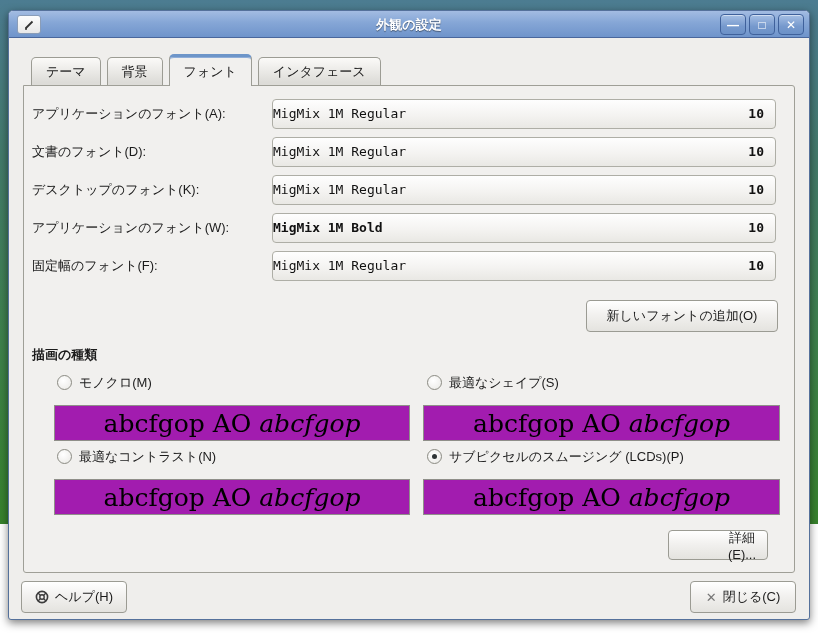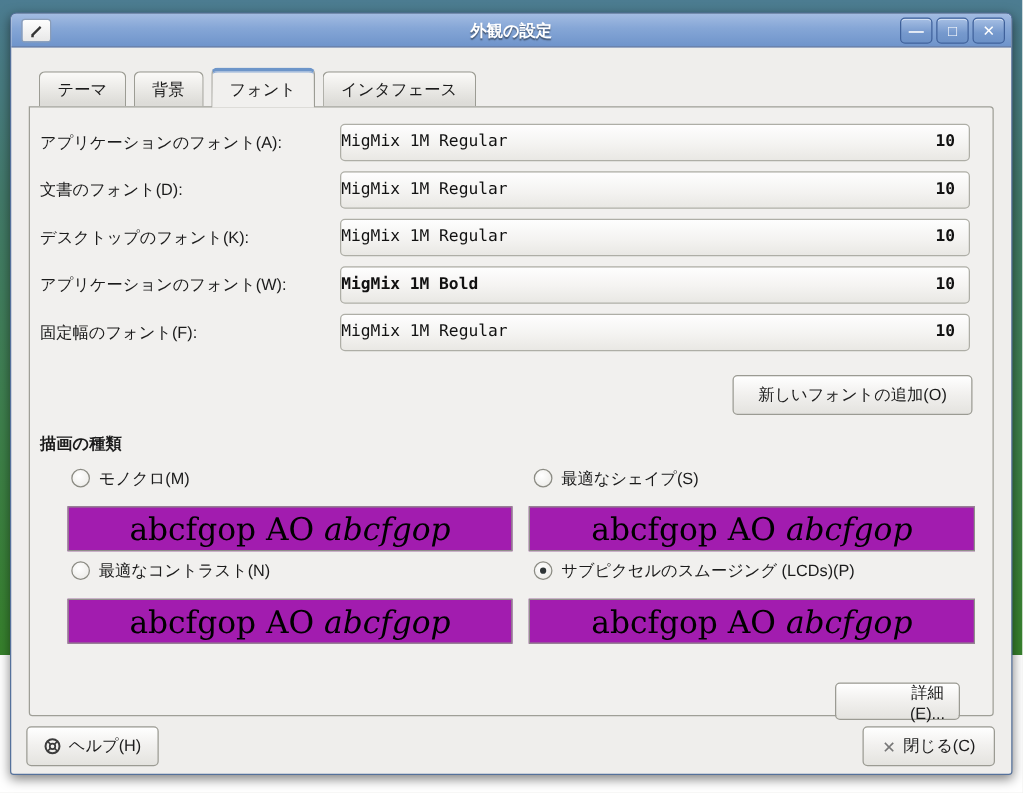--- a/index.html
+++ b/index.html
@@ -50,21 +50,21 @@
     font-family:"DejaVu Sans Mono","Liberation Mono",monospace; font-size:13px; color:#111; cursor:default; }
   .font-btn .fname { position:absolute; left:0; right:0; top:0; height:28px; line-height:28px; text-align:left; }
   .font-btn .fsize { position:absolute; right:11px; top:0; height:28px; line-height:28px; font-weight:bold; }
   .bold { font-weight:bold; }
 
   .gtk-btn { border:1px solid #9b9b93; border-radius:4px;
     background:linear-gradient(180deg,#ffffff,#f2f1ef 45%,#e4e3df);
     font-size:13px; color:#1b1b1b; cursor:default;
     display:flex; align-items:center; justify-content:center; gap:6px; }
   #add-font-btn { position:absolute; right:16px; top:214px; width:192px; height:32px; }
-  #details-btn  { position:absolute; right:26px; top:460px; width:100px; height:30px;padding-left:48px; }
+  #details-btn  { position:absolute; right:26px; top:444px; width:100px; height:30px;padding-left:48px; }
 
   .section-heading { position:absolute; left:8px; top:260px; font-weight:bold; }
 
   .radio-opt { position:absolute; display:flex; align-items:center; gap:7px; height:17px; }
   .radio { width:15px; height:15px; border-radius:50%; border:1px solid #8b8b83;
     background:radial-gradient(circle at 40% 35%,#ffffff,#e9e8e4); position:relative; cursor:default; }
   .radio.selected::after { content:""; position:absolute; left:4px; top:4px; width:5px; height:5px;
     border-radius:50%; background:#2e3436; }
   .radio-label { white-space:nowrap; }
 

